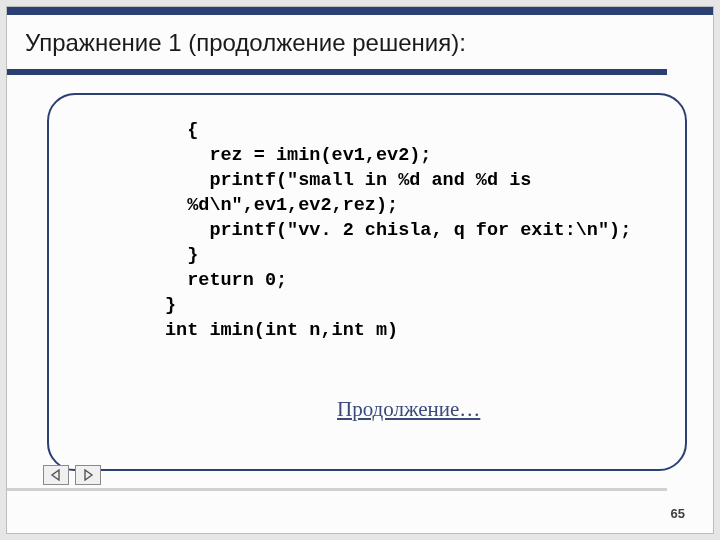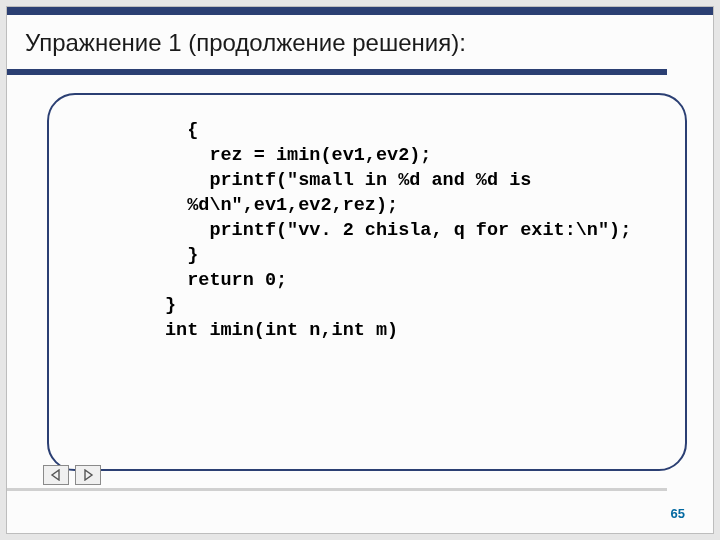--- a/index.html
+++ b/index.html
@@ -93,21 +93,21 @@
     justify-content: center;
     cursor: pointer;
   }
   .nav .btn svg { display: block; }
   .pagenum {
     position: absolute;
     right: 28px;
     bottom: 12px;
     font-size: 13px;
     font-weight: bold;
-    color: #0369a1;
+    color: #404040;
     margin-top: 43px;
   }
   .bottom-rule {
     position: absolute;
     left: 0;
     bottom: 42px;
     width: 660px;
     height: 3px;
     background: #d0d0d0;
   }
@@ -126,20 +126,21 @@
   <div class="code">  {
     rez = imin(ev1,ev2);
     printf("small in %d and %d is
   %d\n",ev1,ev2,rez);
     printf("vv. 2 chisla, q for exit:\n");
   }
   return 0;
 }
 int imin(int n,int m)</div>
 
+  <div class="continue-link">Продолжение…</div>
 
   <div class="bottom-rule"></div>
 
   <div class="nav">
     <div class="btn">
       <span>
         <svg width="12" height="12" viewBox="0 0 12 12">
           <polygon points="9,1 9,11 2,6" fill="none" stroke="#555" stroke-width="1.4"></polygon>
         </svg>
       </span>

